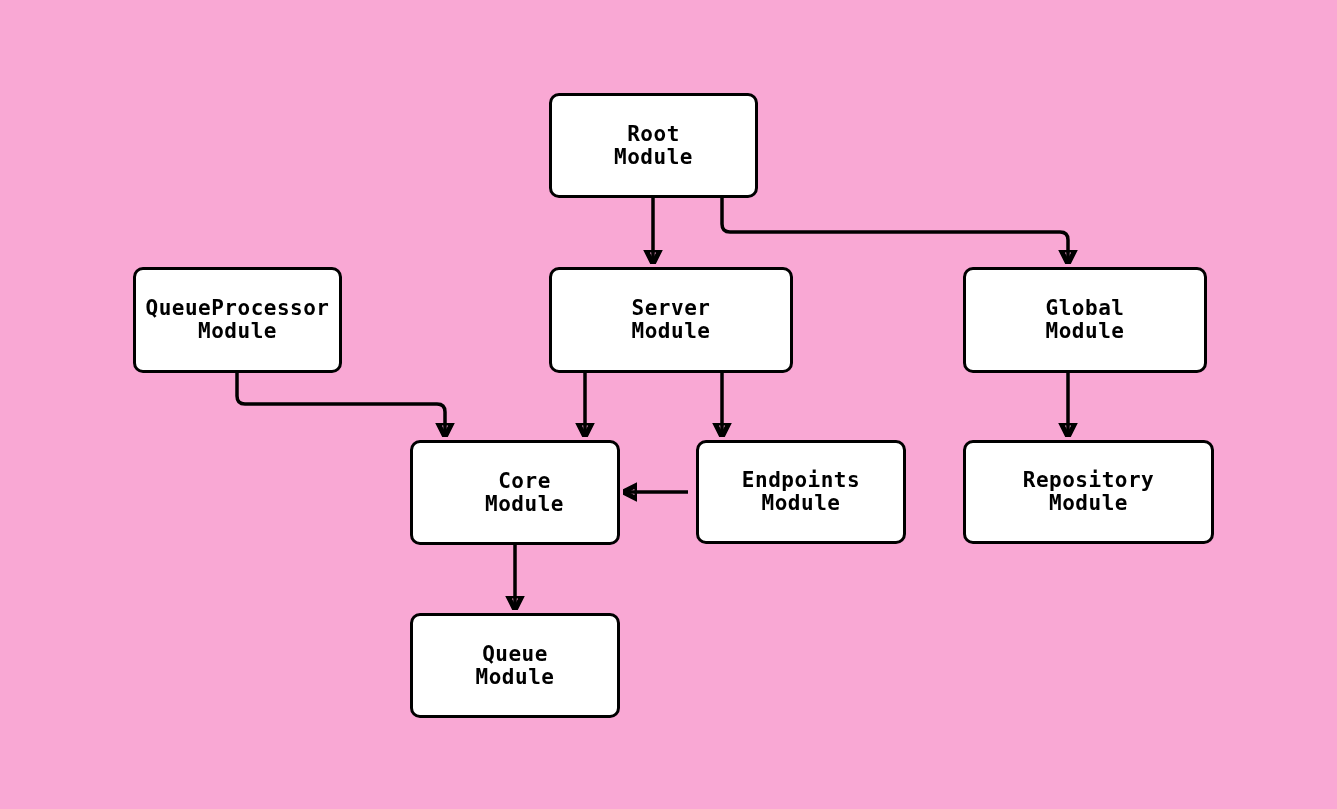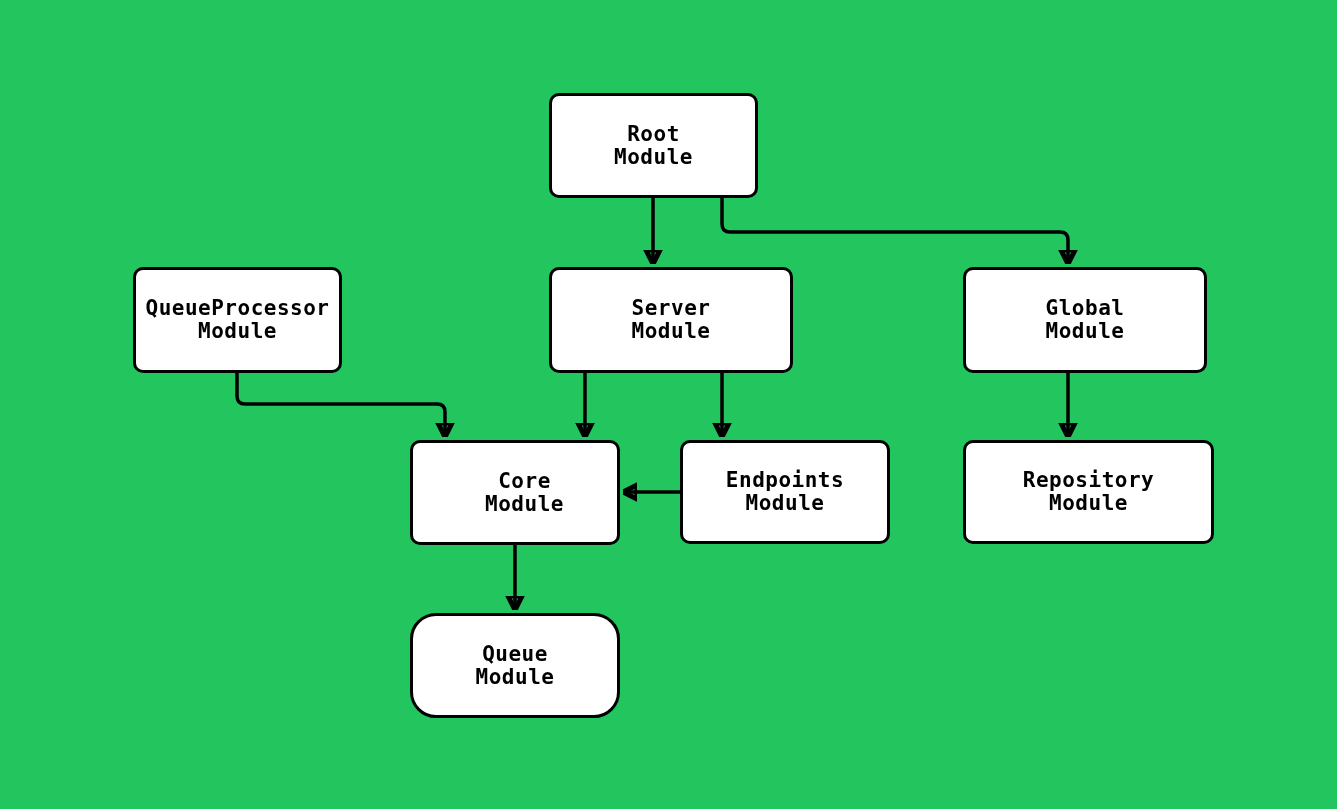--- a/index.html
+++ b/index.html
@@ -4,21 +4,21 @@
 <style>
   html, body {
     margin: 0;
     padding: 0;
     background: #ffffff;
   }
   .canvas {
     position: relative;
     width: 1337px;
     height: 809px;
-    background: #22c55e;
+    background: #f9a8d4;
     overflow: hidden;
     font-family: "DejaVu Sans Mono", monospace;
   }
   .edges {
     position: absolute;
     left: 0;
     top: 0;
     width: 1337px;
     height: 809px;
   }
@@ -42,23 +42,23 @@
     font-size: 21px;
     line-height: 23px;
     color: #000000;
     letter-spacing: 0.5px;
   }
   .n-root          { left: 549px; top: 93px;  width: 209px; height: 105px; }
   .n-queueproc     { left: 133px; top: 267px; width: 209px; height: 106px; text-align: right; }
   .n-server        { left: 549px; top: 267px; width: 244px; height: 106px; }
   .n-global        { left: 963px; top: 267px; width: 244px; height: 106px; }
   .n-core          { left: 410px; top: 440px; width: 210px; height: 105px; padding-left: 19px; }
-  .n-endpoints     { left: 680px; top: 440px; width: 210px; height: 104px; }
+  .n-endpoints     { left: 696px; top: 440px; width: 210px; height: 104px; }
   .n-repository    { left: 963px; top: 440px; width: 251px; height: 104px; }
-  .n-queue         { left: 410px; top: 613px; width: 210px; height: 105px; border-radius: 26px; }
+  .n-queue         { left: 410px; top: 613px; width: 210px; height: 105px; }
 </style>
 </head>
 <body>
 
 <div class="canvas">
 
   <svg class="edges" viewBox="0 0 1337 809" xmlns="http://www.w3.org/2000/svg">
     <defs>
       <marker id="arrowhead" viewBox="0 0 10 10" refX="8.5" refY="5" markerWidth="14" markerHeight="22" orient="auto" markerUnits="userSpaceOnUse">
         <path d="M0,0 L10,5 L0,10 Z" fill="#000000" stroke="none"></path>

